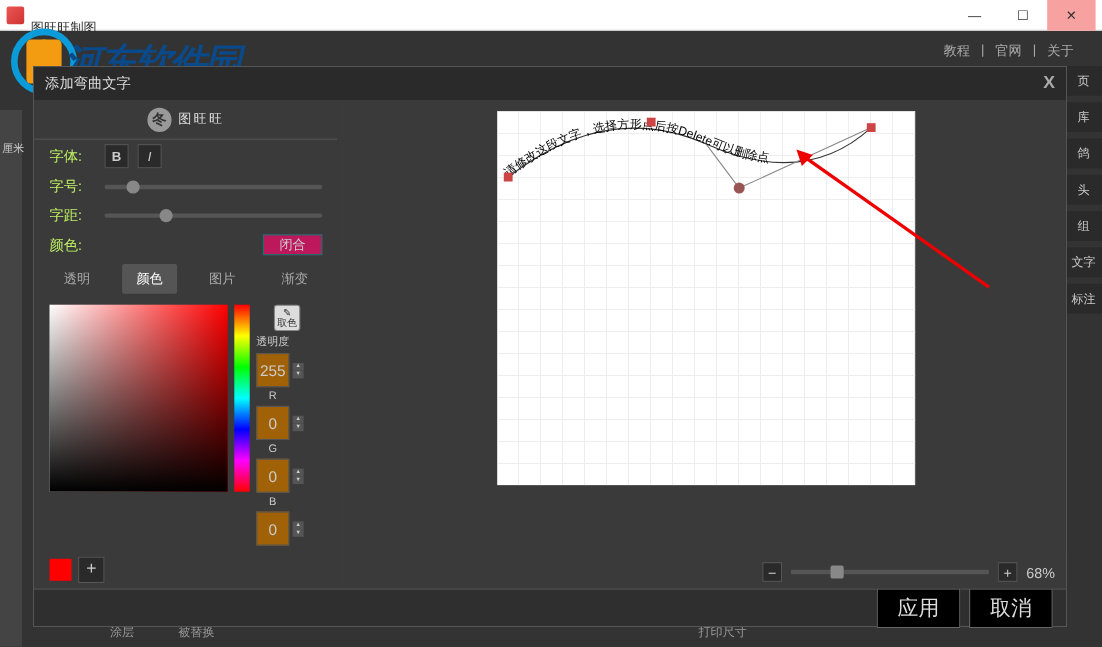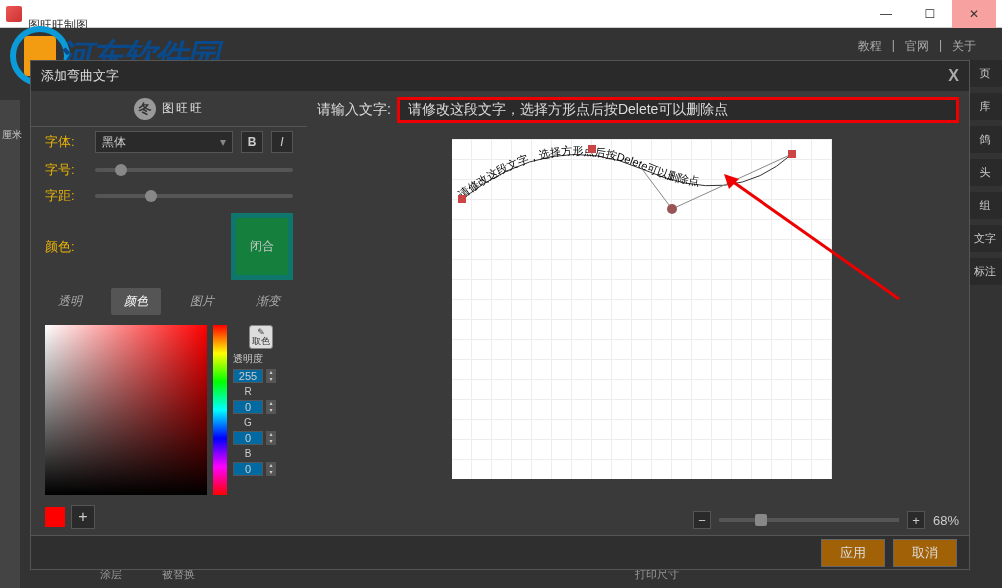--- a/index.html
+++ b/index.html
@@ -29,42 +29,42 @@
   
   .dialog-body { flex: 1; display: flex; }
   
   .left-panel { width: 276px; background: #3a3a3a; color: #ccc; font-size: 13px; display: flex; flex-direction: column; }
   .brand-row { height: 36px; display: flex; align-items: center; justify-content: center; border-bottom: 1px solid #555; }
   .brand-row .brand-logo { width: 22px; height: 22px; background: #999; border-radius: 50%; margin-right: 6px; display:flex;align-items:center;justify-content:center;color:#333;font-size:13px;font-weight:bold; }
   .brand-row .brand-text { font-size: 12px; color: #ddd; letter-spacing: 2px; }
   
   .section-title { padding: 6px 14px; color: #ddd; font-size: 14px; }
   .prop-row { display: flex; align-items: center; padding: 4px 14px; gap: 8px; }
-  .prop-label { width: 42px; color: #eab308; }
+  .prop-label { width: 42px; color: #bef264; }
   .prop-select { flex: 1; background: #2a2a2a; border: 1px solid #555; color: #ccc; height: 22px; padding: 0 6px; font-size: 12px; display:flex;align-items:center;justify-content:space-between; }
   .prop-select::after { content:"▾"; color:#888; }
   .sq-btn { width: 22px; height: 22px; background: #2a2a2a; border: 1px solid #555; display: flex; align-items: center; justify-content: center; font-size: 12px; color: #ccc; }
   .sq-btn.bold { font-weight: bold; }
   .sq-btn.italic { font-style: italic; }
   .slider { flex: 1; height: 4px; background: #555; position: relative; border-radius: 2px; }
   .slider .thumb { position: absolute; width: 12px; height: 12px; background: #888; border-radius: 50%; top: -4px; }
-  .close-path-btn { background: #15803d; border: 5px solid #0f766e; color: #ccc; padding: 20px 14px; font-size: 12px; }
-  
-  .color-tabs { display: flex; padding: 4px 14px; gap: 16px; font-style: italic; }
+  .close-path-btn { background: #be185d; border: 1px solid #0f766e; color: #ccc; padding: 0 14px; font-size: 12px; }
+  
+  .color-tabs { display: flex; padding: 4px 14px; gap: 16px; }
   .color-tab { flex: 1; text-align: center; padding: 5px 0; font-size: 12px; color: #aaa; cursor: pointer; }
   .color-tab.active { background: #555; color: #fff; border-radius: 2px; }
   
   .color-area { padding: 6px 14px; display: flex; gap: 6px; }
   .sv-box { width: 162px; height: 170px; background: linear-gradient(to top, #000, transparent), linear-gradient(to right, #fff, #f00); position: relative; }
   .hue-bar { width: 14px; height: 170px; background: linear-gradient(to bottom, #f00, #ff0, #0f0, #0ff, #00f, #f0f, #f00); }
   .picker-col { width: 56px; display: flex; flex-direction: column; gap: 3px; font-size: 11px; color: #ccc; }
   .picker-icon { width: 24px; height: 24px; background: #ddd; border: 1px solid #888; align-self: center; display:flex;align-items:center;justify-content:center;font-size:9px;color:#333;flex-direction:column;line-height:1; border-radius:3px; }
   .rgba-row { display: flex; align-items: center; gap: 3px; }
   .rgba-row span { width: 30px; font-size: 10px; text-align: center; }
-  .rgba-input { width: 30px; height: 14px; background: #0369a1; border: 1px solid #555; color: #ccc; font-size: 11px; text-align: center; }
+  .rgba-input { width: 30px; height: 31px; background: #a16207; border: 1px solid #555; color: #ccc; font-size: 14px; text-align: center; }
   .rgba-stepper { width: 10px; height: 14px; display: flex; flex-direction: column; }
   .rgba-stepper div { flex: 1; background: #555; font-size: 6px; text-align: center; color: #ccc; line-height: 7px; }
   
   .swatch-row { padding: 4px 14px; display: flex; gap: 6px; align-items: center; }
   .swatch { width: 20px; height: 20px; background: #f00; }
   .add-swatch { width: 24px; height: 24px; background: #2a2a2a; color: #ccc; display: flex; align-items: center; justify-content: center; font-size: 16px; border:1px solid #555; }
   
   .right-panel { flex: 1; background: #3a3a3a; display: flex; flex-direction: column; }
   .input-row { display: flex; align-items: center; padding: 6px 10px; gap: 6px; }
   .input-label { color: #ddd; font-size: 14px; }
@@ -81,21 +81,21 @@
   .ctrl-handle { position: absolute; width: 10px; height: 10px; background: #955; border-radius: 50%; }
   
   .arrow { position: absolute; top: 40px; right: 50px; width: 200px; height: 150px; pointer-events: none; }
   
   .zoom-row { height: 30px; display: flex; align-items: center; justify-content: flex-end; padding: 0 10px; gap: 8px; color: #ccc; font-size: 13px; }
   .zoom-slider { width: 180px; height: 4px; background: #555; position: relative; }
   .zoom-slider .thumb { position: absolute; left: 20%; top: -4px; width: 12px; height: 12px; background: #888; border-radius: 2px; }
   .zoom-btn { width: 18px; height: 18px; background: #2a2a2a; border: 1px solid #555; color: #ccc; display: flex; align-items: center; justify-content: center; }
   
   .dialog-footer { height: 34px; background: #2f2f2f; display: flex; justify-content: flex-end; align-items: center; gap: 8px; padding: 0 12px; border-top: 1px solid #555; }
-  .footer-btn { background: #a16207; border: 1px solid #666; color: #ddd; padding: 4px 18px; font-size: 13px; }
+  .footer-btn { background: #000000; border: 1px solid #666; color: #ddd; padding: 4px 18px; font-size: 19px; }
   
   .bg-right-panel { position: absolute; right: 0; top: 60px; width: 34px; display: flex; flex-direction: column; gap: 6px; z-index: 1; }
   .bg-right-item { color: #ccc; font-size: 11px; text-align: center; padding: 6px 2px; background: #2a2a2a; writing-mode: horizontal-tb; }
   .bg-ruler-v { position: absolute; left: 0; top: 100px; width: 20px; bottom: 0; background: #444; z-index: 1; }
   .bg-ruler-label { position: absolute; left: 2px; top: 128px; font-size: 10px; color: #ccc; z-index: 2; }
   .bg-bottom { position: absolute; bottom: 6px; left: 100px; display: flex; gap: 40px; font-size: 11px; color: #999; }
 </style>
 </head>
 <body>
 
@@ -147,23 +147,20 @@
   </div>
   <div class="dialog-body">
 
     <div class="left-panel">
       <div class="brand-row">
         <div class="brand-logo">冬</div>
         <div class="brand-text">图旺旺</div>
       </div>
       <div class="prop-row">
         <div class="prop-label">字体:</div>
-        <div class="prop-select">
-            <span>黑体</span>
-          </div>
         <div class="sq-btn bold">B</div>
         <div class="sq-btn italic">I</div>
       </div>
       <div class="prop-row">
         <div class="prop-label">字号:</div>
         <div class="slider">
             <div class="thumb" style="left:10%"></div>
           </div>
       </div>
       <div class="prop-row">
@@ -233,24 +230,20 @@
             </div>
         </div>
       </div>
       <div class="swatch-row">
         <div class="swatch"></div>
         <div class="add-swatch">+</div>
       </div>
     </div>
 
     <div class="right-panel">
-      <div class="input-row">
-        <div class="input-label">请输入文字:</div>
-        <input class="text-input" value="请修改这段文字，选择方形点后按Delete可以删除点" style="">
-      </div>
       <div class="canvas-wrap">
         <div class="canvas">
           <div class="canvas-grid"></div>
           <svg class="curve-path" width="380" height="100">
             <path d="M 10 60 Q 100 -10 190 30 Q 280 70 340 15" stroke="#333" fill="none" stroke-width="1"></path>
             <line x1="190" y1="30" x2="220" y2="70" stroke="#888" stroke-width="1"></line>
             <line x1="340" y1="15" x2="220" y2="70" stroke="#888" stroke-width="1"></line>
           </svg>
           <svg width="380" height="80" style="position:absolute;top:0;left:0">
             <defs>

